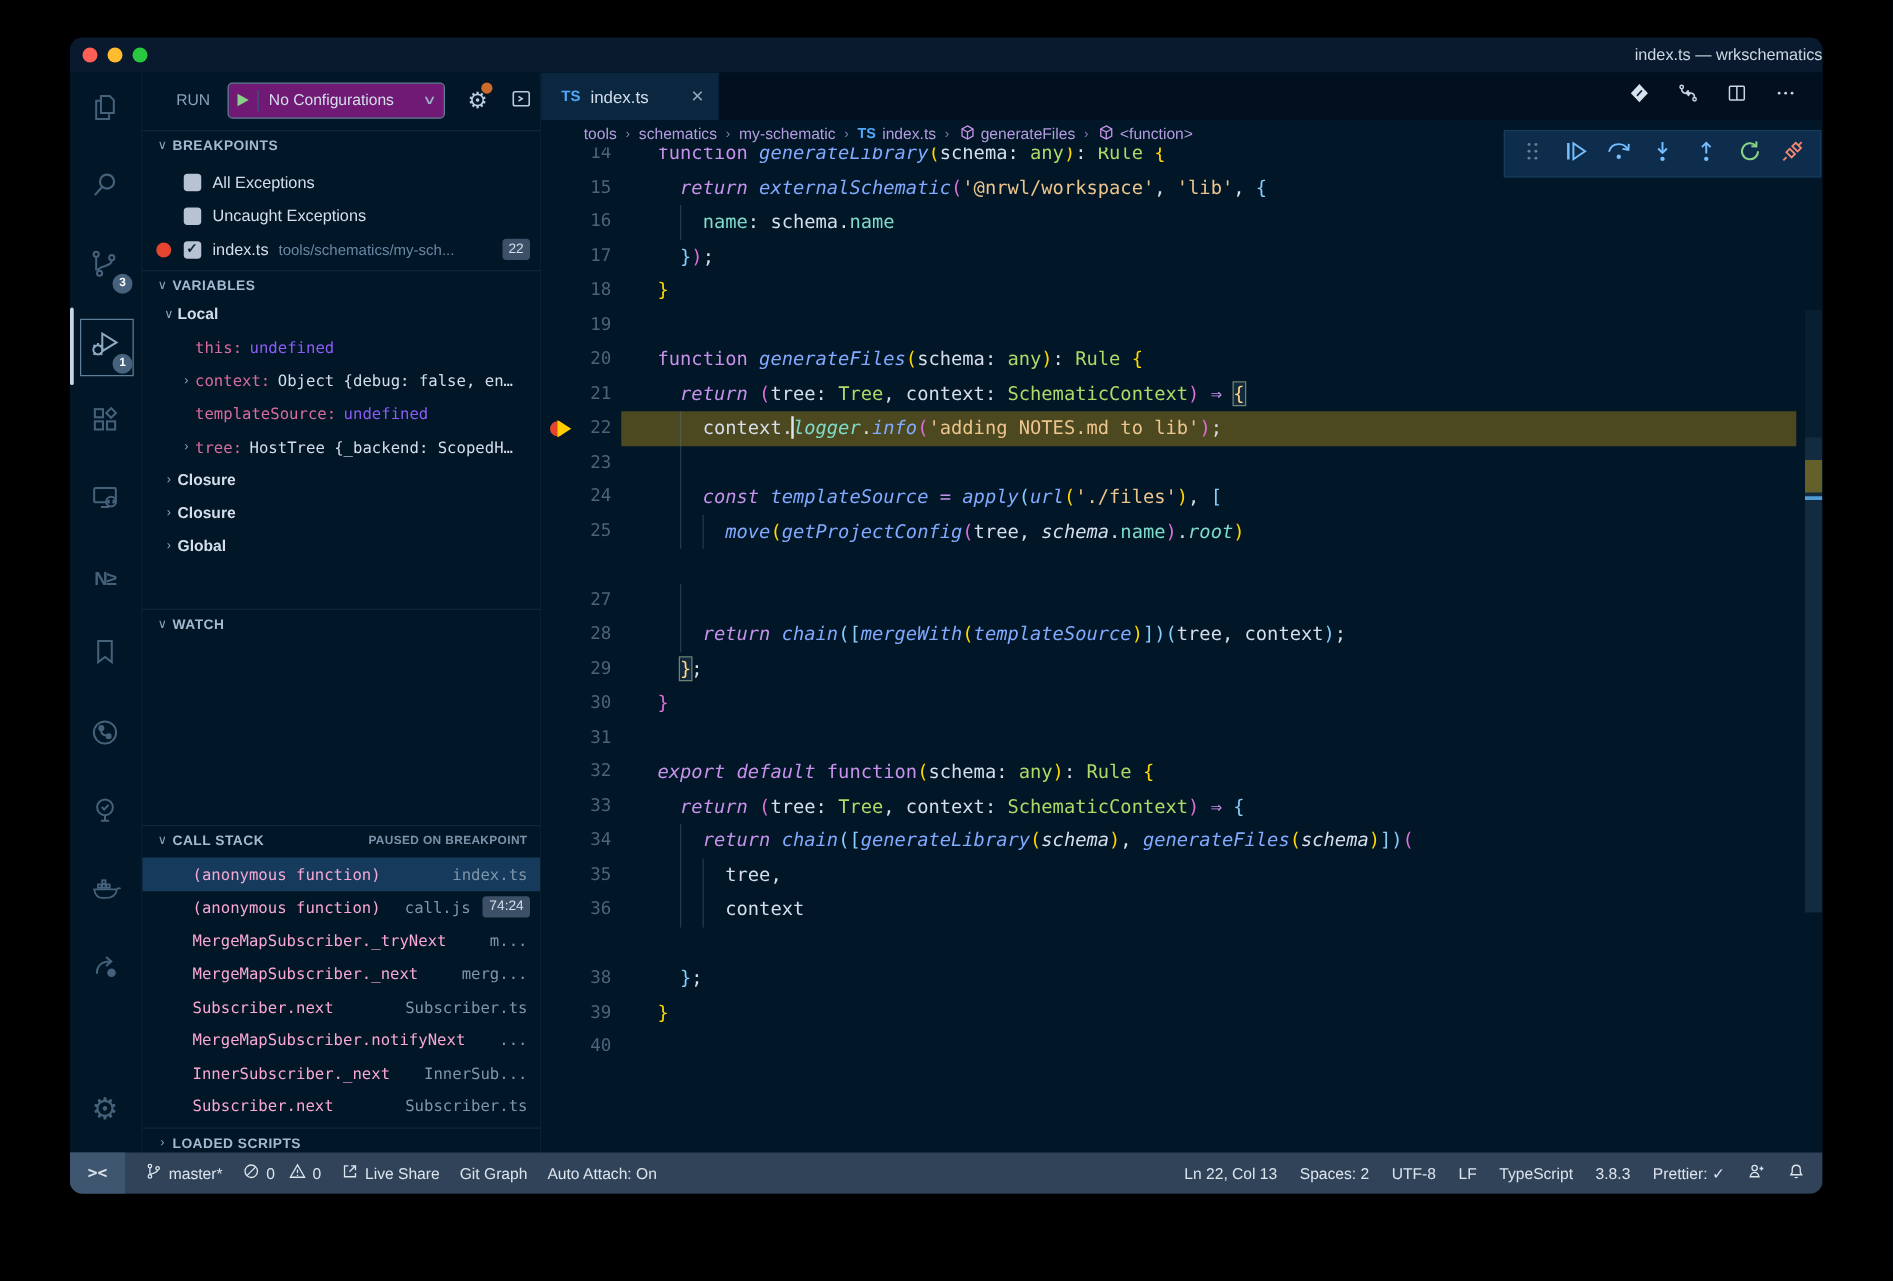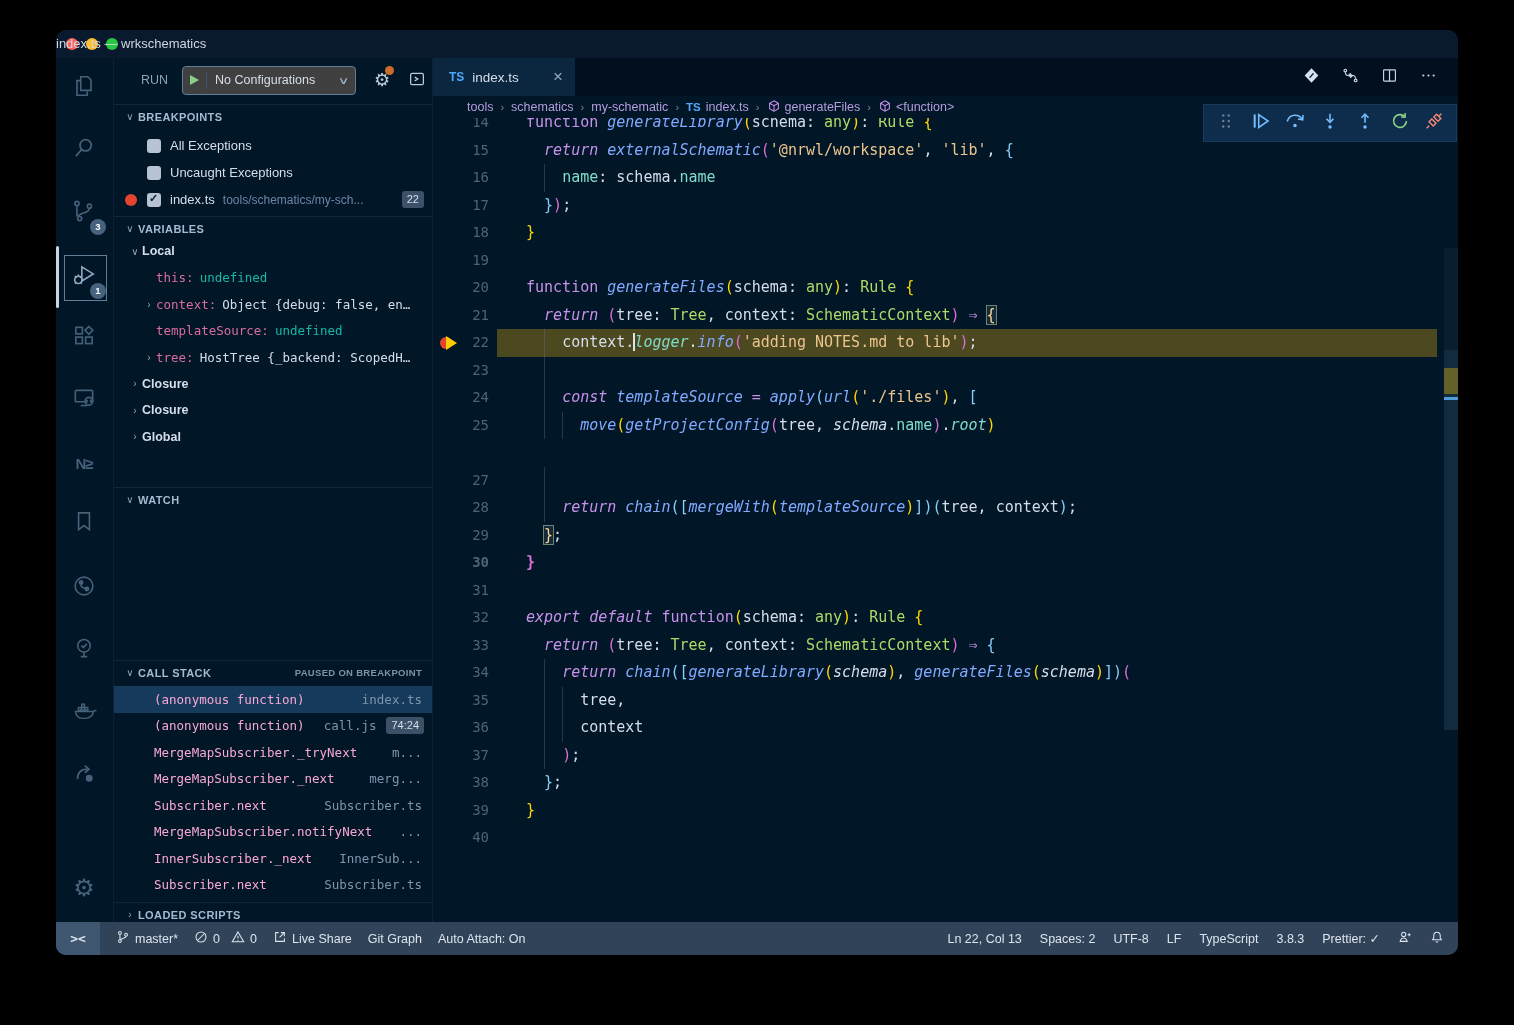--- a/index.html
+++ b/index.html
@@ -2,41 +2,41 @@
 <html><head>
 <meta charset="utf-8">
 <style>
   html,body{margin:0;padding:0;background:#000;width:1514px;height:1025px;overflow:hidden;
     font-family:"Liberation Sans",sans-serif;-webkit-font-smoothing:antialiased;}
   #win{position:absolute;left:56px;top:30px;width:1402px;height:925px;background:#011627;
     border-radius:10px;overflow:hidden;}
   
   #titlebar{position:relative;height:28px;background:#0a1a2e;}
   .tl{position:absolute;top:8px;width:12px;height:12px;border-radius:50%;}
-  #title{position:absolute;left:0;right:0;top:0;height:28px;line-height:28px;text-align:left;
+  #title{position:absolute;left:0;right:0;top:0;height:28px;line-height:28px;text-align:right;
     color:#cdd7e2;font-size:13px;}
   
   #main{position:absolute;top:28px;left:0;right:0;bottom:33px;display:flex;}
   
   #activity{position:relative;width:57px;background:#011627;border-right:1px solid #0c2134;flex:none;}
   .act{position:absolute;left:0;width:56px;height:48px;color:#46617a;display:flex;align-items:center;justify-content:center;}
   .act svg{width:26px;height:26px;}
   .act.active{color:#8fa9c0;}
   .act .box{position:absolute;left:8px;top:2px;width:41px;height:44px;border:1px solid #5f7e97;}
   .act .leftbar{position:absolute;left:0;top:-7px;width:3px;height:62px;background:#c7d6e4;border-radius:2px;}
   .abadge{position:absolute;right:6px;bottom:2px;min-width:16px;height:16px;border-radius:8px;background:#47627c;
     color:#fff;font-size:9.5px;line-height:16px;text-align:center;font-weight:bold;}
   .nxtxt{font-size:15px;font-weight:bold;letter-spacing:-1px;}
   .gearglyph{font-size:24px;line-height:24px;}
   
   #sidebar{position:relative;width:318px;background:#011627;border-right:1px solid #0c2134;flex:none;font-size:13px;color:#d6deeb;}
   .srow{position:absolute;left:0;right:0;}
   #runbar{height:44px;display:flex;align-items:center;}
   #runlabel{margin-left:27px;color:#8aa2ba;font-size:12.5px;}
-  #rundrop{margin-left:14px;width:172px;height:27px;border:1px solid #5f7e97;border-radius:4px;display:flex;align-items:center;background:#404040;}
+  #rundrop{margin-left:14px;width:172px;height:27px;border:1px solid #5f7e97;border-radius:4px;display:flex;align-items:center;background:#701a75;}
   #rundrop .play{width:0;height:0;border-left:9px solid #89d185;border-top:5.5px solid transparent;border-bottom:5.5px solid transparent;margin:0 7px;}
   #rundrop .sep{width:1px;height:17px;background:#3a5776;}
   #rundrop .cfg{margin-left:8px;font-size:12.5px;color:#d6deeb;flex:1;}
   #rundrop .chev{color:#9db2c7;font-size:10px;margin-right:8px;transform:scaleX(1.6);}
   .rb-ico{position:relative;margin-left:18px;color:#b9cbdc;}
   .gdot{position:absolute;right:-4px;top:-3px;width:9px;height:9px;border-radius:50%;background:#cc6b2c;}
   .hdr{height:24px;line-height:24px;font-size:11px;font-weight:bold;letter-spacing:.4px;color:#a5bad0;
     border-top:1px solid rgba(255,255,255,.07);display:flex;align-items:center;}
   .hdr .hchev{width:16px;margin-left:8px;color:#8ca3b9;font-weight:normal;font-size:10px;text-align:center;}
   .hdr .hstat{margin-left:auto;margin-right:10px;font-size:9.5px;color:#7d93a9;letter-spacing:.3px;}
@@ -46,21 +46,21 @@
   .cb{width:14px;height:14px;border-radius:3px;background:#b7c3d2;margin-left:10px;flex:none;position:relative;}
   .cb.on::after{content:"✓";position:absolute;left:2px;top:-1px;font-size:11px;font-weight:bold;color:#0b2236;}
   .bplabel{margin-left:9px;white-space:nowrap;}
   .bppath{margin-left:8px;color:#6b87a3;font-size:12px;white-space:nowrap;overflow:hidden;flex:1;}
   .badge{background:#3c5168;border-radius:3px;padding:0 5px;font-size:11px;color:#d6deeb;height:17px;line-height:17px;margin-right:8px;flex:none;}
   .vrow{height:26.5px;display:flex;align-items:center;font-family:"DejaVu Sans Mono",monospace;font-size:12.5px;white-space:nowrap;overflow:hidden;}
   .vrow .chev,.csrow .chev{width:14px;text-align:center;color:#8ca3b9;font-size:10px;flex:none;font-family:"Liberation Sans",sans-serif;}
   .scopename{font-family:"Liberation Sans",sans-serif;font-weight:bold;color:#d6deeb;}
   .varname{color:#d96c9e;}
   .varval{color:#d6deeb;margin-left:6px;}
-  .varval.dim{color:#14b8a6;}
+  .varval.dim{color:#8b5cf6;}
   .csrow{height:26.5px;display:flex;align-items:center;font-family:"DejaVu Sans Mono",monospace;font-size:12.5px;}
   .csrow.sel{background:#153a5c;}
   .csfn{margin-left:40px;color:#f9a8d4;white-space:nowrap;}
   .csfile{margin-left:auto;margin-right:10px;color:#7e95ab;white-space:nowrap;}
   .csrow .badge{margin-right:8px;margin-left:0;font-family:"Liberation Sans",sans-serif;}
   
   #editor{position:relative;flex:1;background:#011627;overflow:hidden;}
   #tabbar{position:absolute;top:0;left:0;right:0;height:38px;background:#010f1e;display:flex;align-items:center;}
   #tab{width:142px;height:38px;background:#0b2740;display:flex;align-items:center;flex:none;}
   .tsbadge{color:#4fa8f8;font-weight:bold;font-size:12px;margin-left:16px;}
@@ -497,21 +497,21 @@
           </div>
           <div class="line" style="top: 376px;">
             <div class="lnum">28</div>
             <div class="guide" style="left: 111px;"></div>
             <div class="ct"><span class="t-w">    </span><span class="t-k">return</span><span class="t-w"> </span><span class="t-n">chain</span><span class="t-3">(</span><span class="t-3">[</span><span class="t-n">mergeWith</span><span class="t-1">(</span><span class="t-n">templateSource</span><span class="t-1">)</span><span class="t-3">]</span><span class="t-3">)</span><span class="t-3">(</span><span class="t-w">tree</span><span class="t-u">, </span><span class="t-w">context</span><span class="t-3">)</span><span class="t-u">;</span></div>
           </div>
           <div class="line" style="top: 403.5px;">
             <div class="lnum">29</div>
             <div class="ct"><span class="t-w">  </span><span class="t-m">}</span><span class="t-u">;</span></div>
           </div>
-          <div class="line" style="top: 431px; font-weight: bold;">
+          <div class="line" style="top: 431px;">
             <div class="lnum">30</div>
             <div class="ct"><span class="t-2">}</span></div>
           </div>
           <div class="line" style="top: 458.5px;">
             <div class="lnum">31</div>
             <div class="ct"></div>
           </div>
           <div class="line" style="top: 486px;">
             <div class="lnum">32</div>
             <div class="ct"><span class="t-k">export</span><span class="t-w"> </span><span class="t-k">default</span><span class="t-w"> </span><span class="t-f">function</span><span class="t-1">(</span><span class="t-w">schema</span><span class="t-u">: </span><span class="t-y">any</span><span class="t-1">)</span><span class="t-u">: </span><span class="t-y">Rule</span><span class="t-w"> </span><span class="t-1">{</span></div>
@@ -529,25 +529,20 @@
             <div class="lnum">35</div>
             <div class="guide" style="left: 111px;"></div>
             <div class="guide" style="left: 129px;"></div>
             <div class="ct"><span class="t-w">      </span><span class="t-w">tree</span><span class="t-u">,</span></div>
           </div>
           <div class="line" style="top: 596px;">
             <div class="lnum">36</div>
             <div class="guide" style="left: 111px;"></div>
             <div class="guide" style="left: 129px;"></div>
             <div class="ct"><span class="t-w">      </span><span class="t-w">context</span></div>
-          </div>
-          <div class="line" style="top: 623.5px;">
-            <div class="lnum">37</div>
-            <div class="guide" style="left: 111px;"></div>
-            <div class="ct"><span class="t-w">    </span><span class="t-2">)</span><span class="t-u">;</span></div>
           </div>
           <div class="line" style="top: 651px;">
             <div class="lnum">38</div>
             <div class="ct"><span class="t-w">  </span><span class="t-3">}</span><span class="t-u">;</span></div>
           </div>
           <div class="line" style="top: 678.5px;">
             <div class="lnum">39</div>
             <div class="ct"><span class="t-1">}</span></div>
           </div>
           <div class="line" style="top: 706px;">

